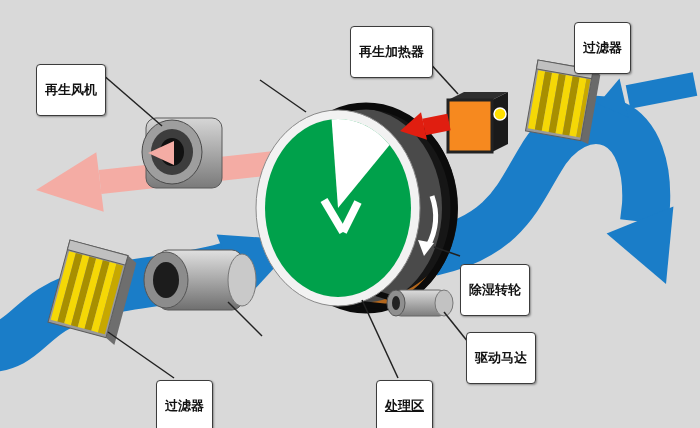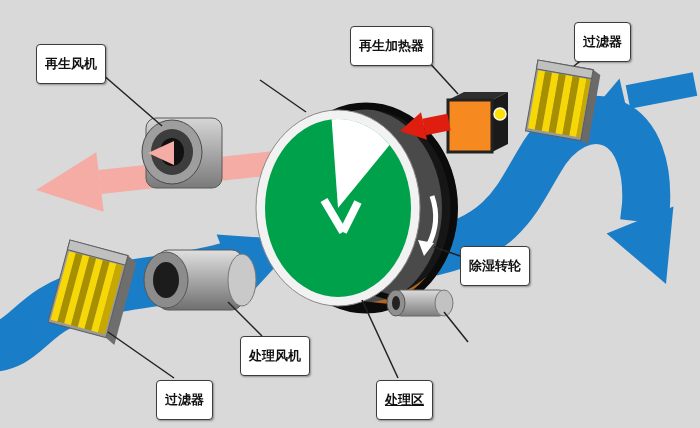--- a/index.html
+++ b/index.html
@@ -4,21 +4,21 @@
 <style>
   html,body{margin:0;padding:0;}
   body{font-family:"DejaVu Sans","Liberation Sans",sans-serif;}
   #stage{position:relative;width:700px;height:428px;background:#d9d9d9;overflow:hidden;}
   #stage svg{position:absolute;left:0;top:0;}
   .label{
     position:absolute;
     background:#ffffff;
     border:1px solid #3c3c3c;
     border-radius:4px;
-    padding:10px 8px;
+    padding:16px 8px;
     font-size:13px;
     font-weight:bold;
     color:#111;
     white-space:nowrap;
     box-shadow:1px 1px 2px rgba(0,0,0,.35);
     z-index:2;
   }
 </style>
 </head>
 <body>
@@ -148,21 +148,21 @@
     <line x1="416" y1="48" x2="458" y2="94"></line>
     <line x1="602" y1="44" x2="574" y2="66"></line>
     <line x1="460" y1="256" x2="434" y2="247"></line>
     <line x1="468" y1="342" x2="444" y2="312"></line>
     <line x1="398" y1="378" x2="362" y2="300"></line>
     <line x1="262" y1="336" x2="228" y2="302"></line>
     <line x1="174" y1="378" x2="108" y2="332"></line>
   </g>
 </svg>
 
-  <div class="label" style="left:36px;top:44px;">再生风机</div>
+  <div class="label" style="left:36px;top:64px;">再生风机</div>
   <div class="label" style="left:350px;top:26px;">再生加热器</div>
   <div class="label" style="left:574px;top:22px;">过滤器</div>
-  <div class="label" style="left:460px;top:246px;">除湿转轮</div>
+  <div class="label" style="left:460px;top:264px;">除湿转轮</div>
+  <div class="label" style="left:466px;top:332px;">驱动马达</div>
   <div class="label" style="left:376px;top:380px;text-decoration:underline;">处理区</div>
-  <div class="label" style="left:240px;top:336px;">处理风机</div>
   <div class="label" style="left:156px;top:380px;">过滤器</div>
 
 </div>
 
 </body></html>

